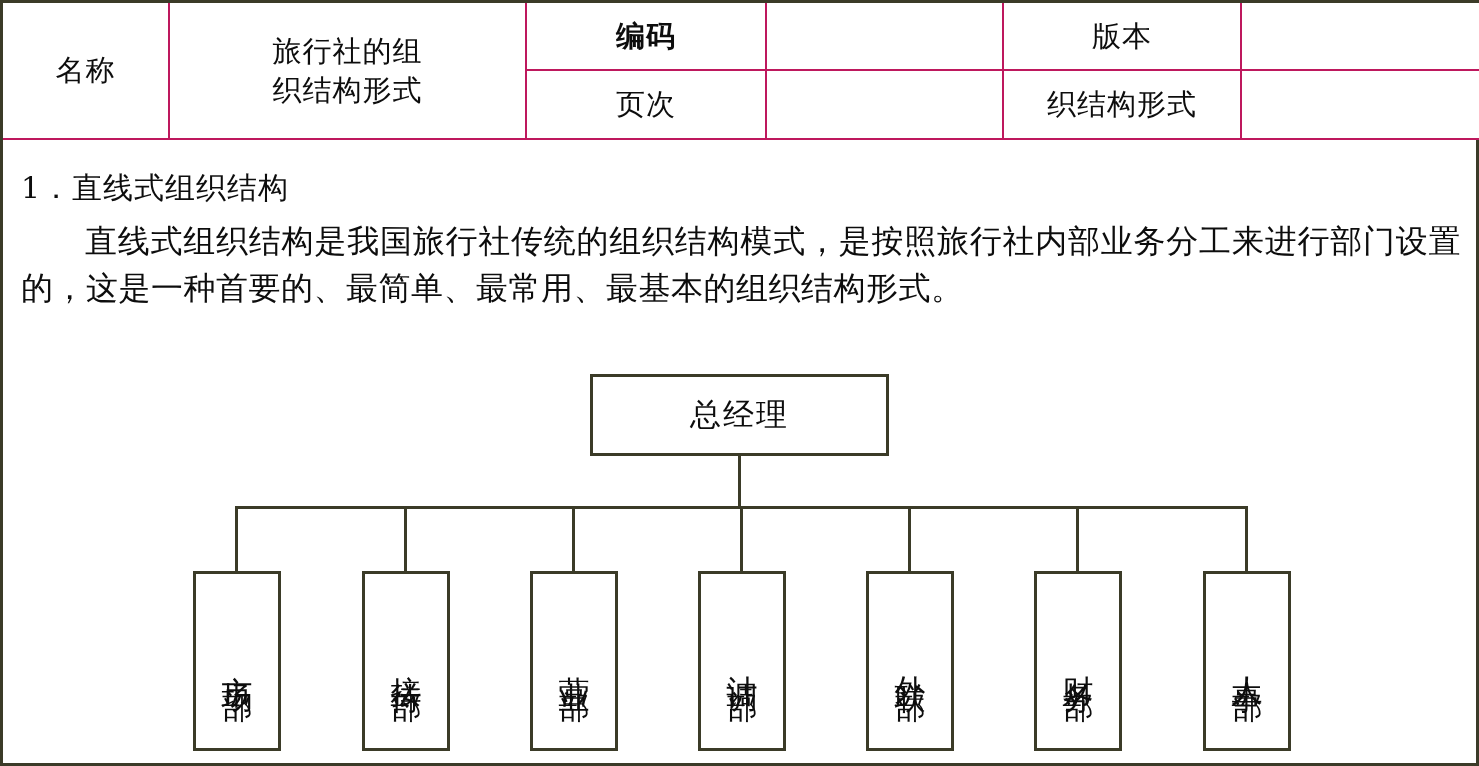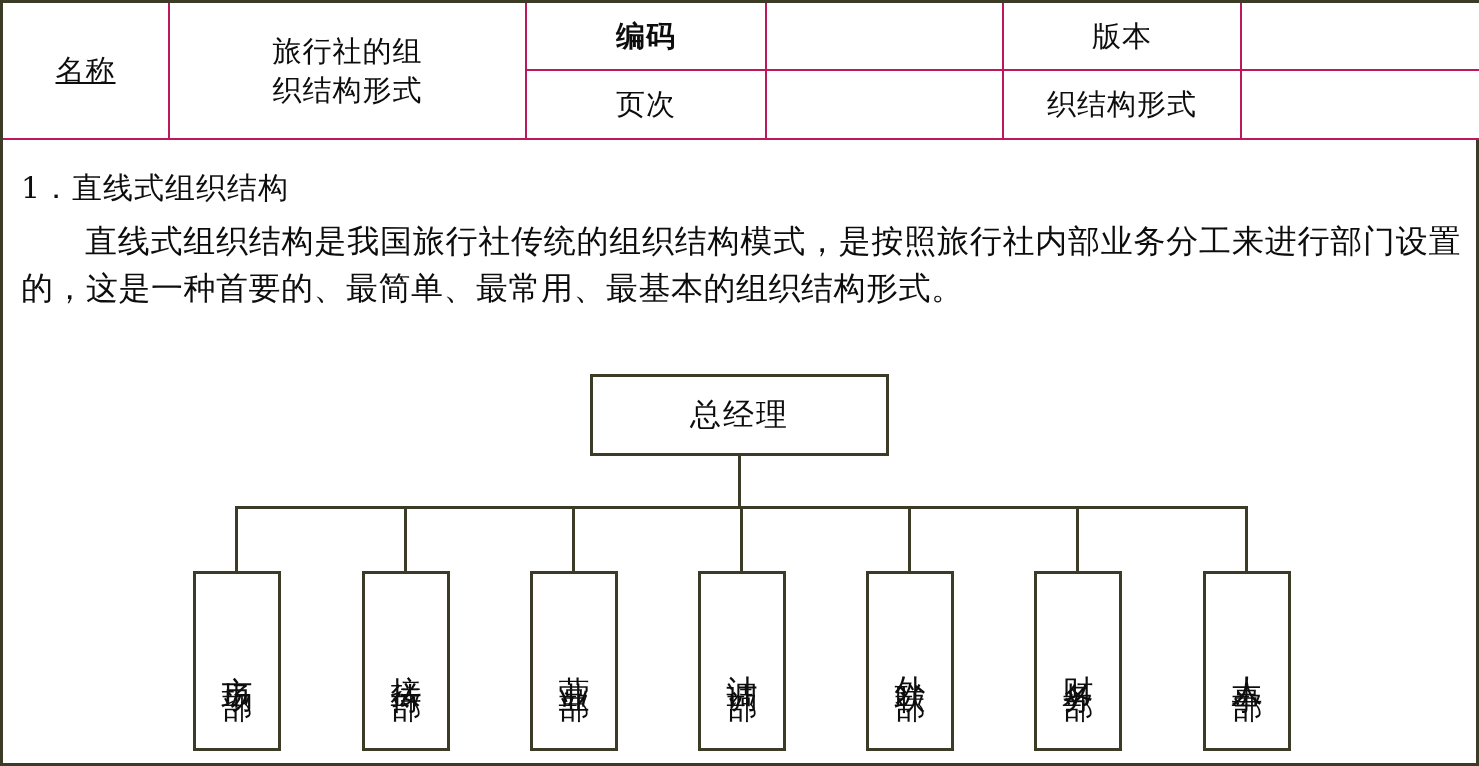--- a/index.html
+++ b/index.html
@@ -38,21 +38,21 @@
     border: 2px solid #be185d;
     padding: 0;
     text-align: center;
     vertical-align: middle;
     font-size: 29px;
     line-height: 1.32;
     letter-spacing: 1px;
     background: #ffffff;
   }
   .header-table td.no-top { border-top: none; }
-  .header-table td.no-left { border-left: none; text-decoration: underline; }
+  .header-table td.no-left { border-left: none; }
   .header-table td.no-right { border-right: none; }
   .cell-empty { }
 
   .title-two-line {
     display: block;
     white-space: pre-line;
   }
 
   
   .body-area {

